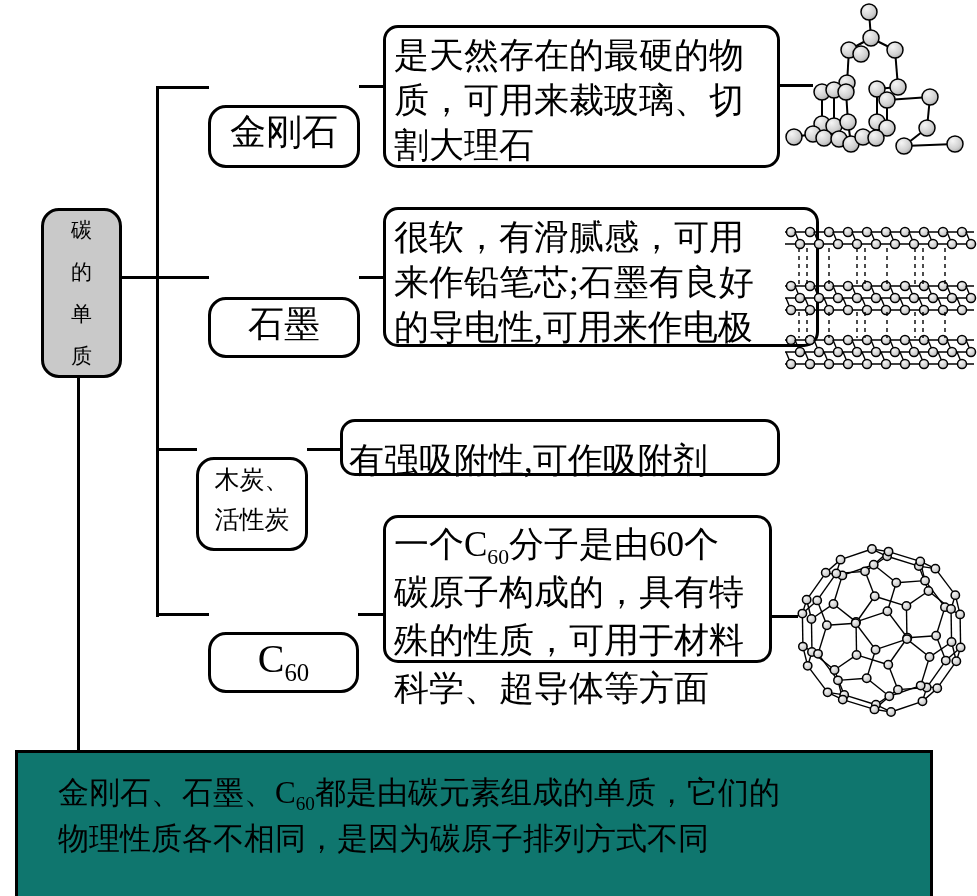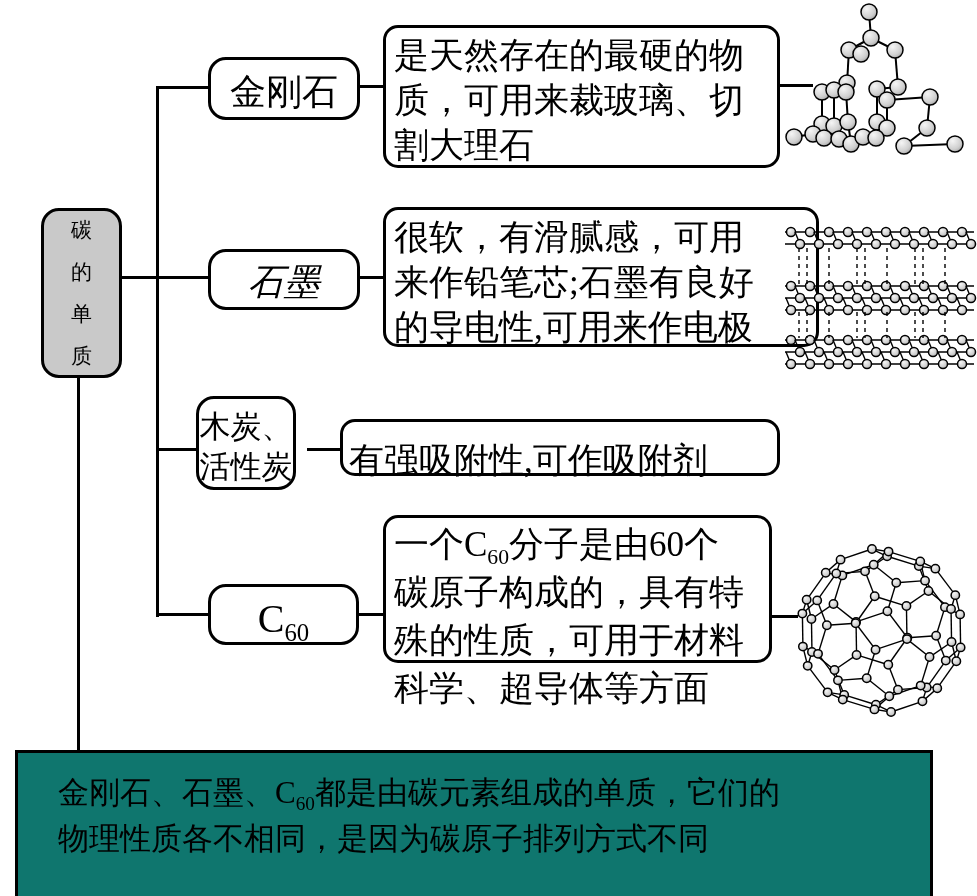--- a/index.html
+++ b/index.html
@@ -3,37 +3,37 @@
 <meta charset="utf-8">
 <style>
   html,body{margin:0;padding:0;background:#fff;}
   #canvas{
     position:relative;width:977px;height:896px;background:#fff;overflow:hidden;
     font-family:"Liberation Serif","DejaVu Serif",serif;color:#000;
   }
   .hline,.vline{position:absolute;background:#000;}
   .node-box{
     position:absolute;border:3px solid #000;border-radius:18px;background:#fff;
-    display:flex;flex-direction:column;align-items:center;justify-content:flex-end;
-    box-sizing:border-box;text-align:center;
+    display:flex;flex-direction:column;align-items:center;justify-content:flex-start;
+    box-sizing:border-box;text-align:center;margin-top:48px;
   }
   .desc-box{
     position:absolute;border:3px solid #000;border-radius:15px;background:#fff;
     box-sizing:border-box;font-size:35px;line-height:45px;padding:5px 8px;
     white-space:nowrap;
   }
   #root-box{
     position:absolute;left:41px;top:208px;width:81px;height:170px;
     background:#c9c9c9;border:3px solid #000;border-radius:18px;
     box-sizing:border-box;display:flex;align-items:center;justify-content:center;
   }
   #root-label{width:34px;font-size:21px;line-height:42px;text-align:center;word-break:break-all;}
   #diamond-box{left:208px;top:57px;width:152px;height:63px;font-size:36px;}
-  #graphite-box{left:208px;top:249px;width:152px;height:61px;font-size:36px;font-style:italic;}
-  #charcoal-box{left:196px;top:396px;width:100px;height:94px;font-size:31px;line-height:40px;}
+  #graphite-box{left:208px;top:249px;width:152px;height:61px;font-size:36px;}
+  #charcoal-box{left:196px;top:409px;width:112px;height:94px;font-size:25px;line-height:40px;}
   #c60-box{left:208px;top:584px;width:151px;height:61px;font-size:40px;}
   #diamond-desc{left:383px;top:25px;width:397px;height:143px;}
   #graphite-desc{left:383px;top:207px;width:436px;height:140px;}
   #charcoal-desc{left:340px;top:419px;width:440px;height:57px;line-height:47px;padding:15px 6px;}
   #c60-desc{left:383px;top:515px;width:389px;height:148px;line-height:48px;padding:3px 8px;}
   #summary-box{
     position:absolute;left:15px;top:750px;width:918px;height:165px;
     border:3px solid #000;background:#0f766e;box-sizing:border-box;
     font-size:31px;line-height:46px;padding:17px 10px 0 40px;white-space:nowrap;
   }

